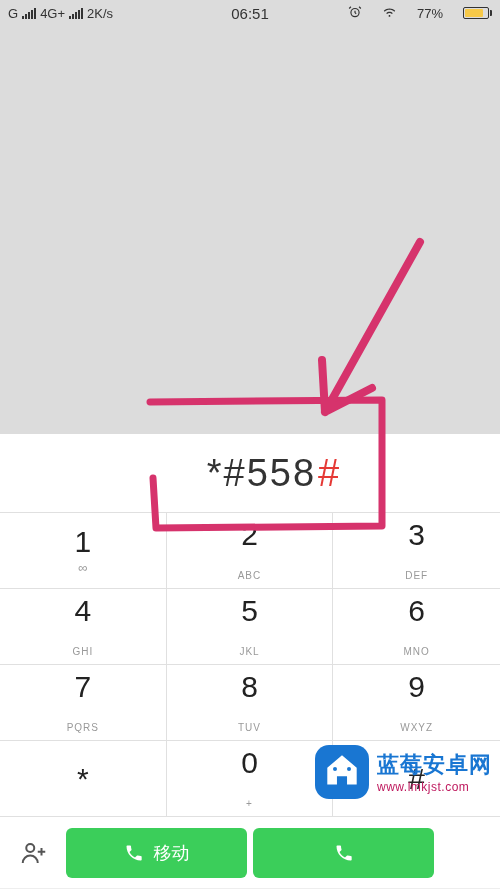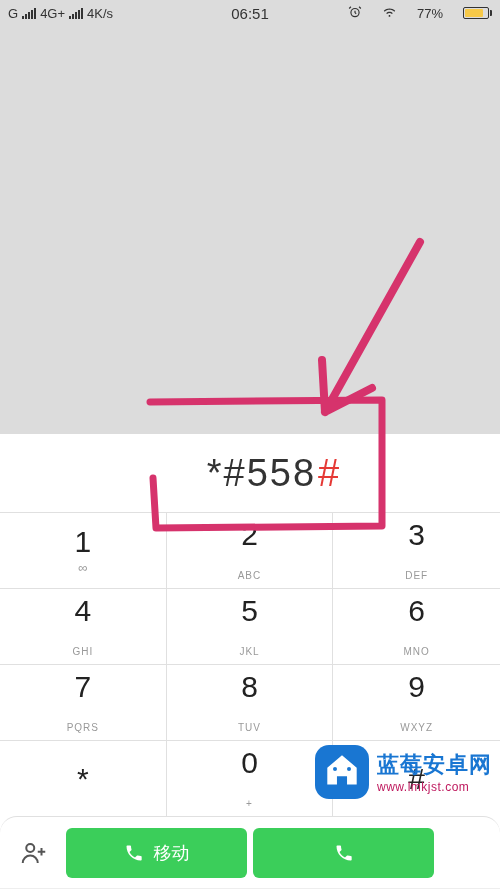--- a/index.html
+++ b/index.html
@@ -28,21 +28,21 @@
 
     .keypad { display: grid; grid-template-columns: 1fr 1fr 1fr; }
     .key { height: 76px; border-top: 1px solid #e0e0e0; border-right: 1px solid #e0e0e0; display:flex; flex-direction:column; align-items:center; justify-content:center; background:#fff; cursor:pointer; }
     .key:nth-child(3n){ border-right:none; }
     .key .digit { font-size: 30px; color: #222; font-weight: 300; line-height: 1; }
     .key .sub { font-size: 10px; color: #999; letter-spacing: 1px; margin-top: 20px; text-transform: uppercase; }
     .key .sub-symbol { font-size: 13px; color:#999; margin-top:3px; }
     .key-symbol .digit { font-size: 30px; }
 
     
-    .actions { height: 72px; display:flex; align-items:center; padding: 0 8px; gap: 6px; background: #fff; border-top:1px solid #e0e0e0;border-radius:17px;}
+    .actions { height: 72px; display:flex; align-items:center; padding: 0 8px; gap: 6px; background: #fff; border-top:1px solid #e0e0e0;}
     .add-contact { flex: 0 0 52px; height: 52px; display:flex; align-items:center; justify-content:center; color:#555;}
     .call-btn { flex:1; height: 50px; background:#3bce5a; border-radius: 6px; display:flex; align-items:center; justify-content:center; color:#fff; font-size: 18px; gap:10px; cursor:pointer;}
     .call-btn svg { flex-shrink:0; }
     .backspace { flex: 0 0 52px; }
 
     
     .annotation { position:absolute; left:0; top:0; width:500px; height:889px; pointer-events:none; }
 
     
     .watermark { position:absolute; right:8px; bottom:90px; display:flex; align-items:center; gap:8px; }
@@ -69,21 +69,21 @@
         <span></span>
       </span>
     <span>4G+</span>
     <span class="signal-bars">
         <span></span>
         <span></span>
         <span></span>
         <span></span>
         <span></span>
       </span>
-    <span>4K/s</span>
+    <span>2K/s</span>
   </div>
   <div class="status-center">06:51</div>
   <div class="status-right">
     <span>
       <svg width="14" height="14" viewBox="0 0 24 24" fill="none" stroke="#333" stroke-width="2">
           <circle cx="12" cy="13" r="7"></circle>
           <path d="M12 10v3l2 2M5 3L2 6M22 6l-3-3"></path>
         </svg>
     </span>
     <span>

